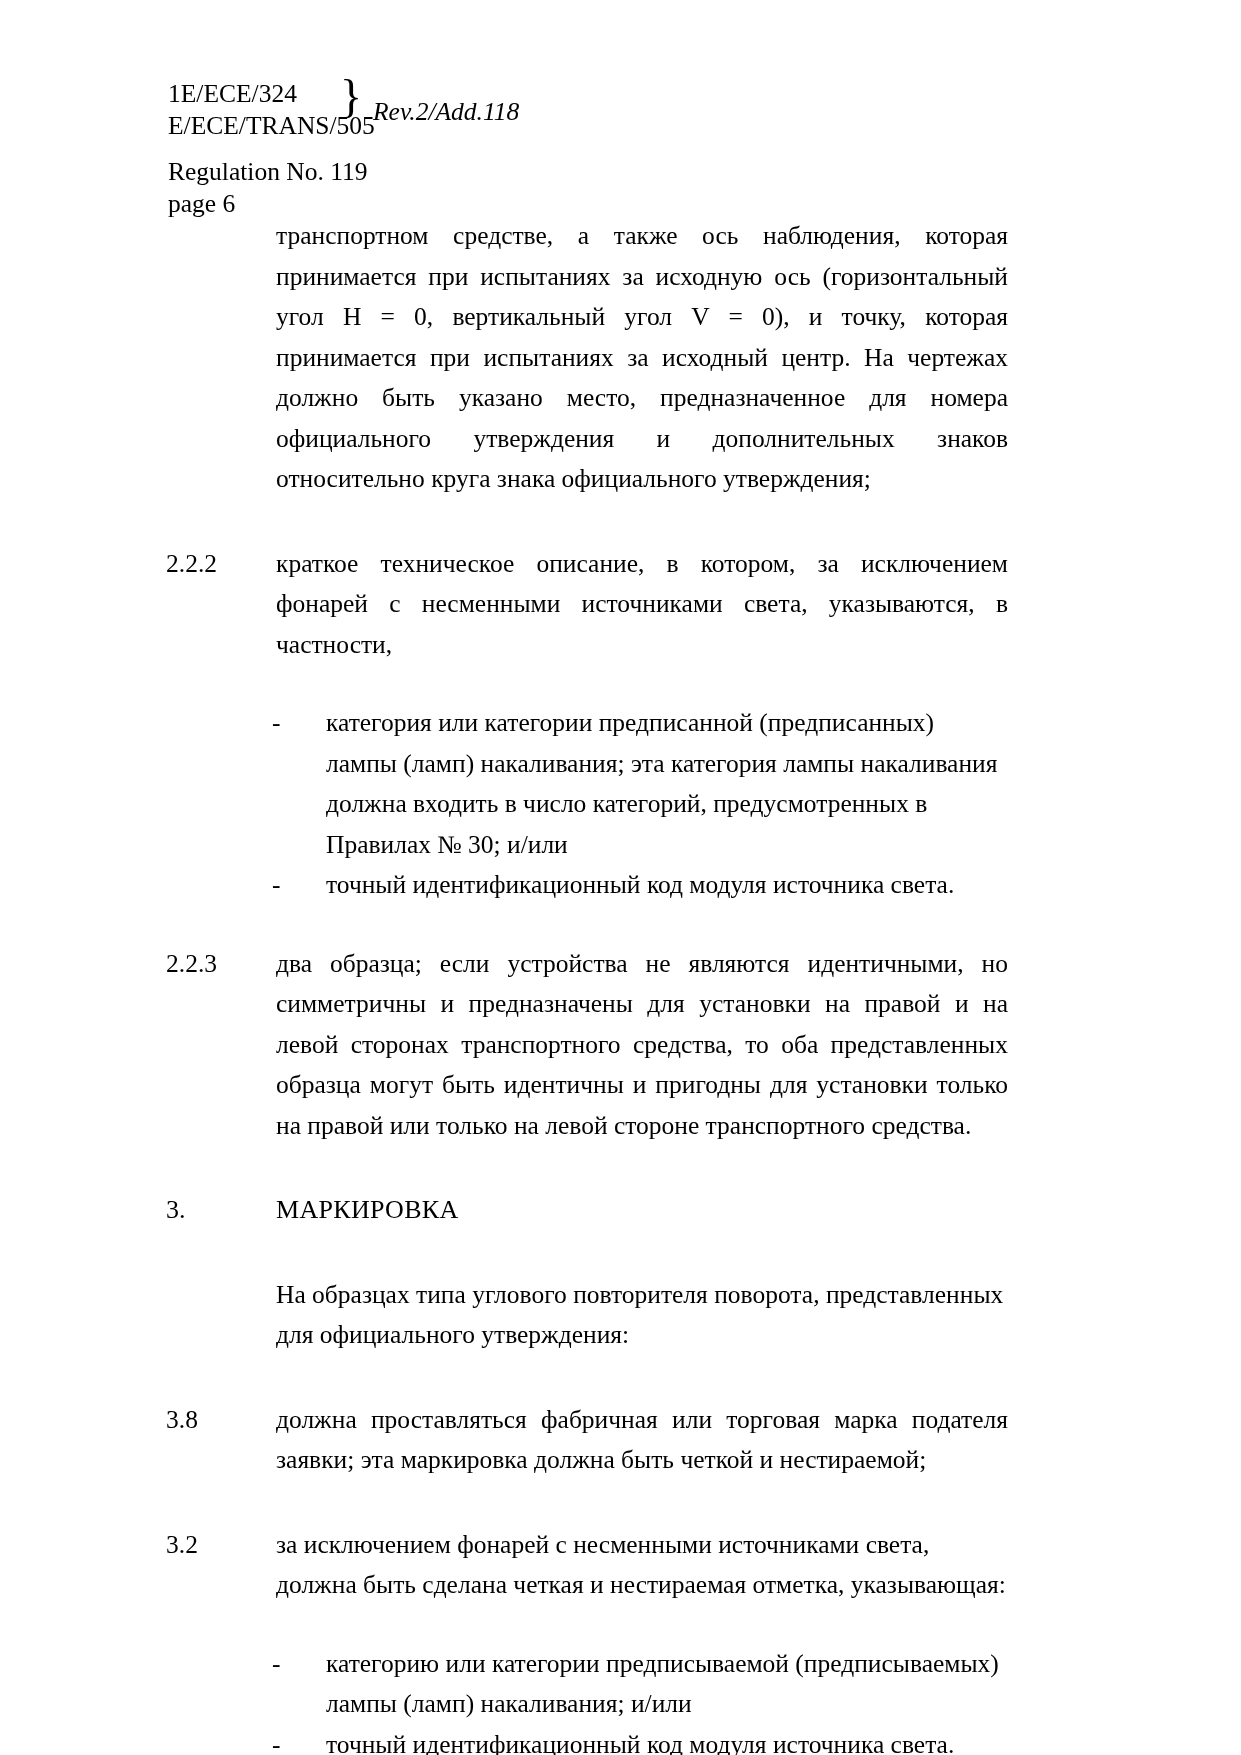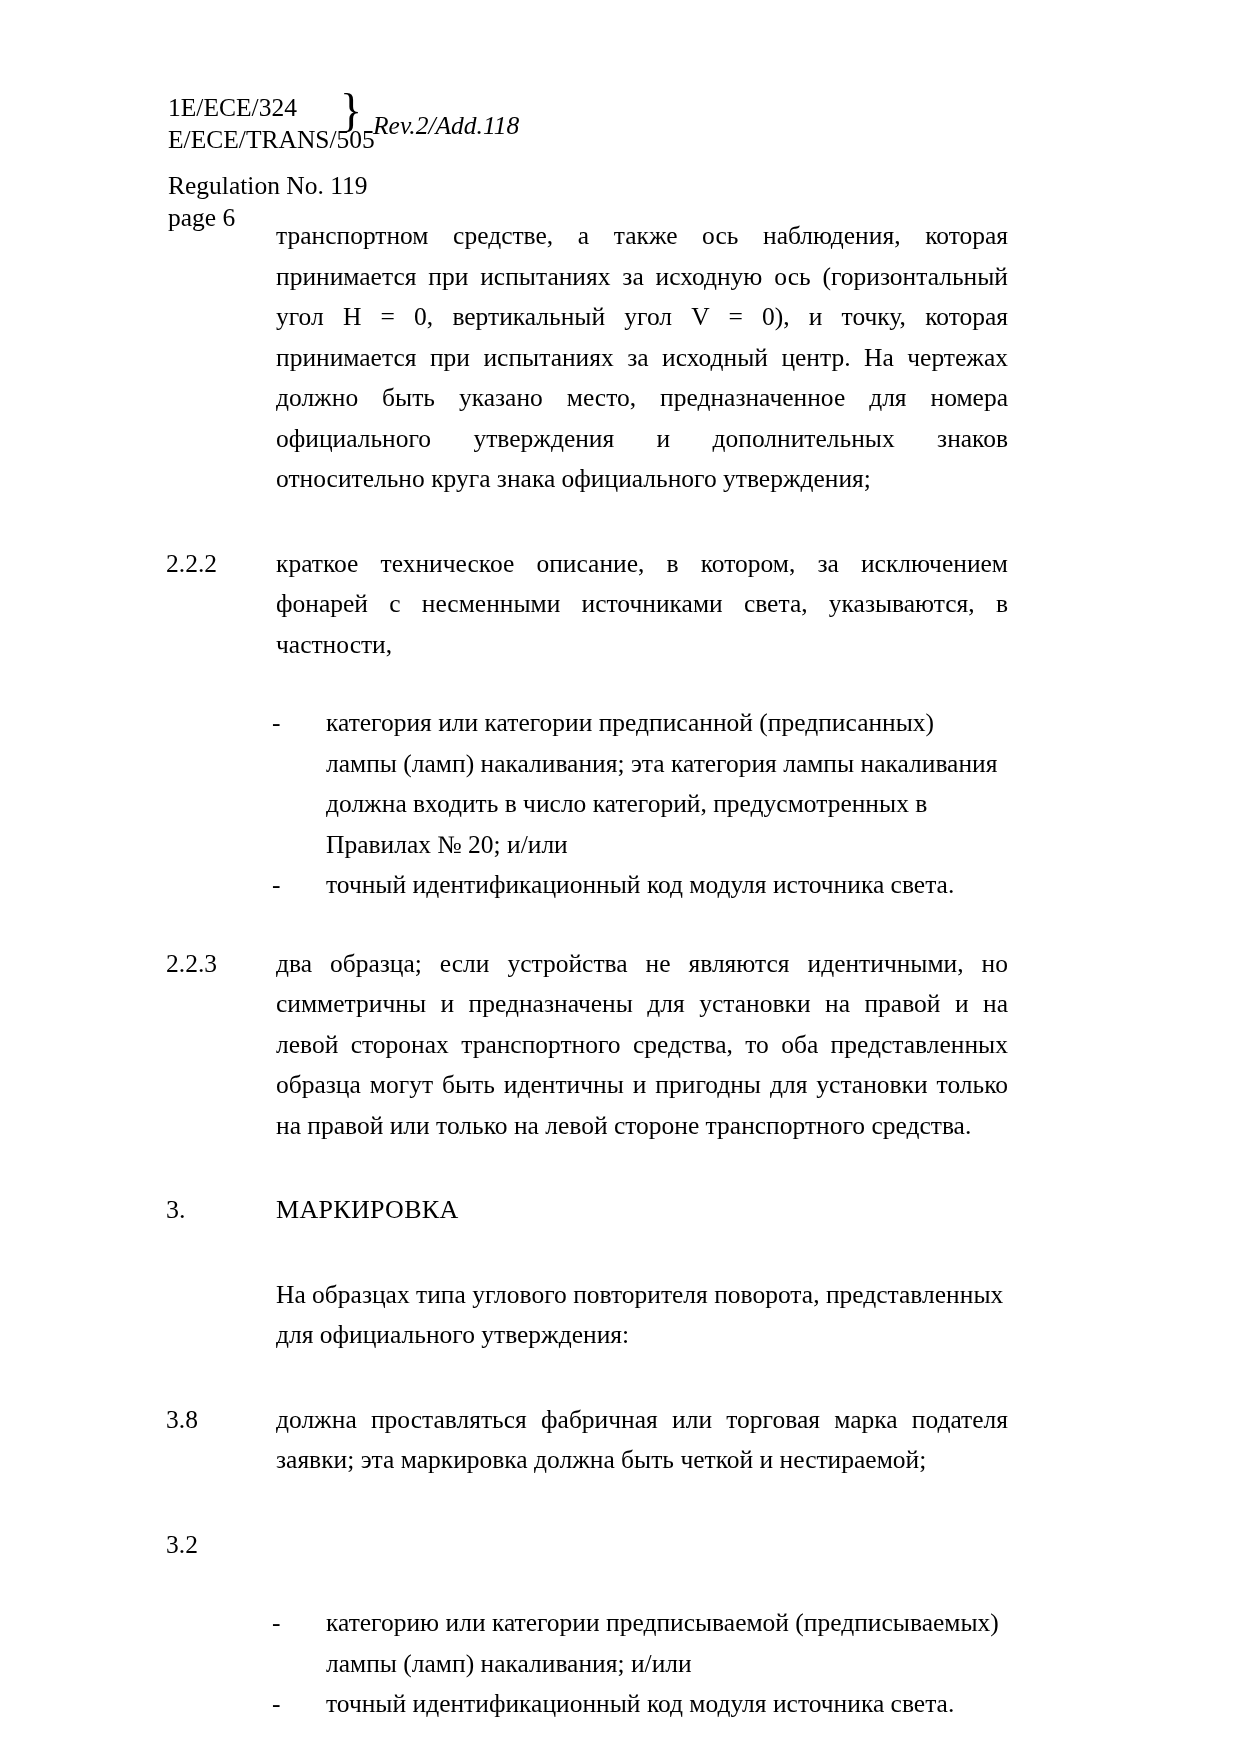--- a/index.html
+++ b/index.html
@@ -18,21 +18,21 @@
   .page {
     position: absolute;
     inset: 0;
     background: #ffffff;
   }
 
   
   .doc-header {
     position: absolute;
     left: 168px;
-    top: 92px;
+    top: 78px;
     font-size: 25.5px;
     line-height: 32px;
   }
   .hdr-symbol-rows {
     position: relative;
     display: block;
   }
   .hdr-line {
     display: block;
     white-space: pre;
@@ -165,21 +165,21 @@
 
     <div class="block row">
       <div class="num">2.2.2</div>
       <div class="text">краткое техническое описание, в котором, за исключением фонарей с несменными источниками света, указываются, в частности,</div>
     </div>
 
     <div class="gap-lg"></div>
 
     <div class="block bullet-row">
       <div class="dash">-</div>
-      <div class="bullet-text">категория или категории предписанной (предписанных) лампы (ламп) накаливания;  эта категория лампы накаливания должна входить в число категорий, предусмотренных в Правилах № 20;  и/или</div>
+      <div class="bullet-text">категория или категории предписанной (предписанных) лампы (ламп) накаливания;  эта категория лампы накаливания должна входить в число категорий, предусмотренных в Правилах № 30;  и/или</div>
     </div>
 
     <div class="block bullet-row">
       <div class="dash">-</div>
       <div class="bullet-text">точный идентификационный код модуля источника света.</div>
     </div>
 
     <div class="gap-lg"></div>
 
     <div class="block row">
@@ -205,20 +205,21 @@
 
     <div class="block row">
       <div class="num">3.8</div>
       <div class="text">должна проставляться фабричная или торговая марка подателя заявки;  эта маркировка должна быть четкой и нестираемой;</div>
     </div>
 
     <div class="gap-xl"></div>
 
     <div class="block row">
       <div class="num">3.2</div>
+      <div class="text nojust">за исключением фонарей с несменными источниками света, должна быть сделана четкая и нестираемая отметка, указывающая:</div>
     </div>
 
     <div class="gap-lg"></div>
 
     <div class="block bullet-row">
       <div class="dash">-</div>
       <div class="bullet-text">категорию или категории предписываемой (предписываемых) лампы (ламп) накаливания;  и/или</div>
     </div>
 
     <div class="block bullet-row">

